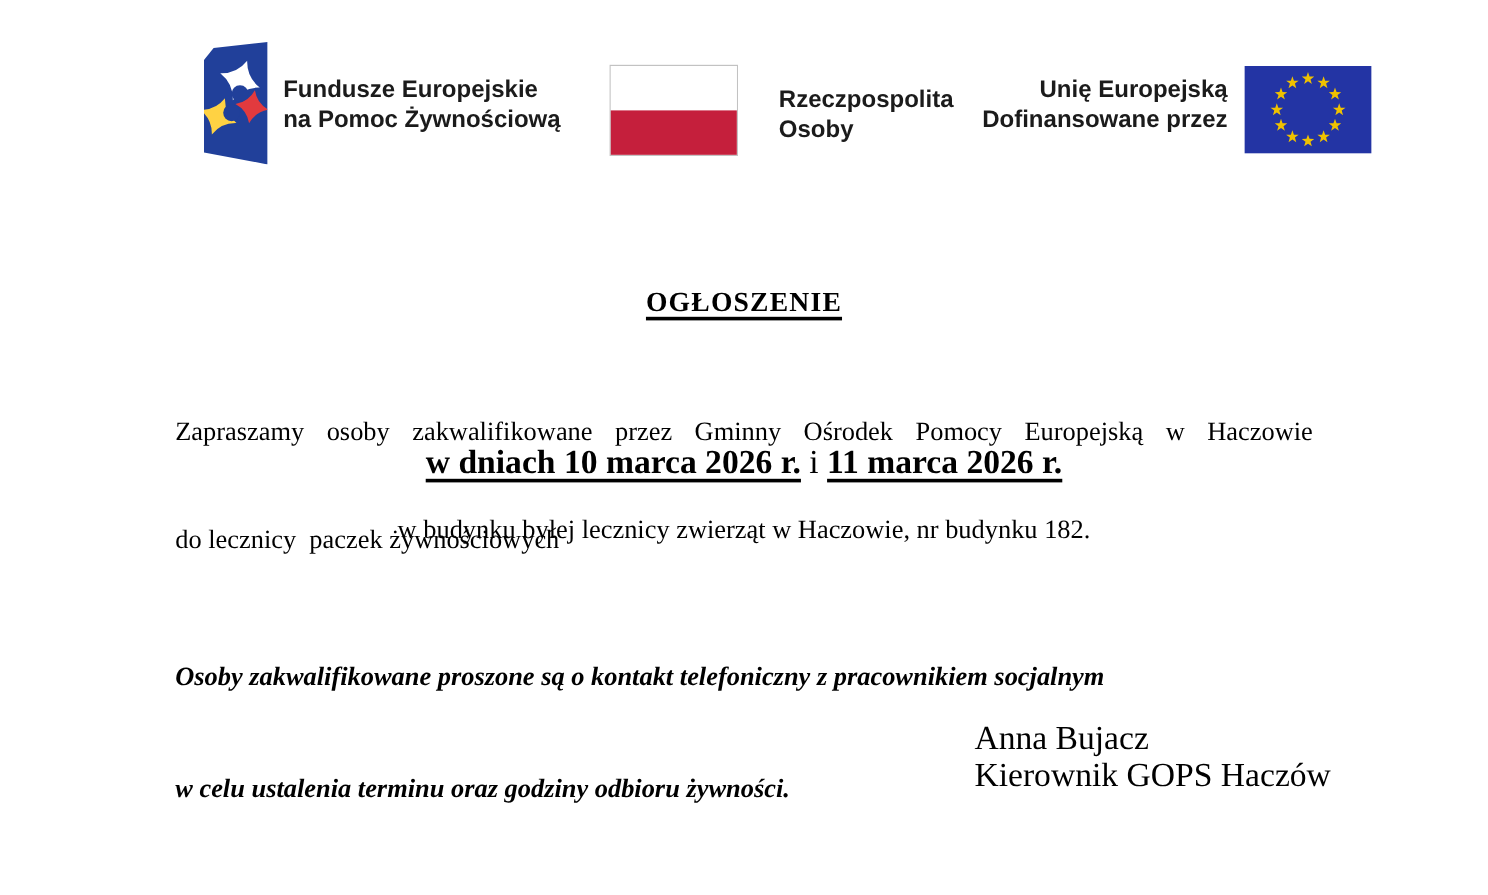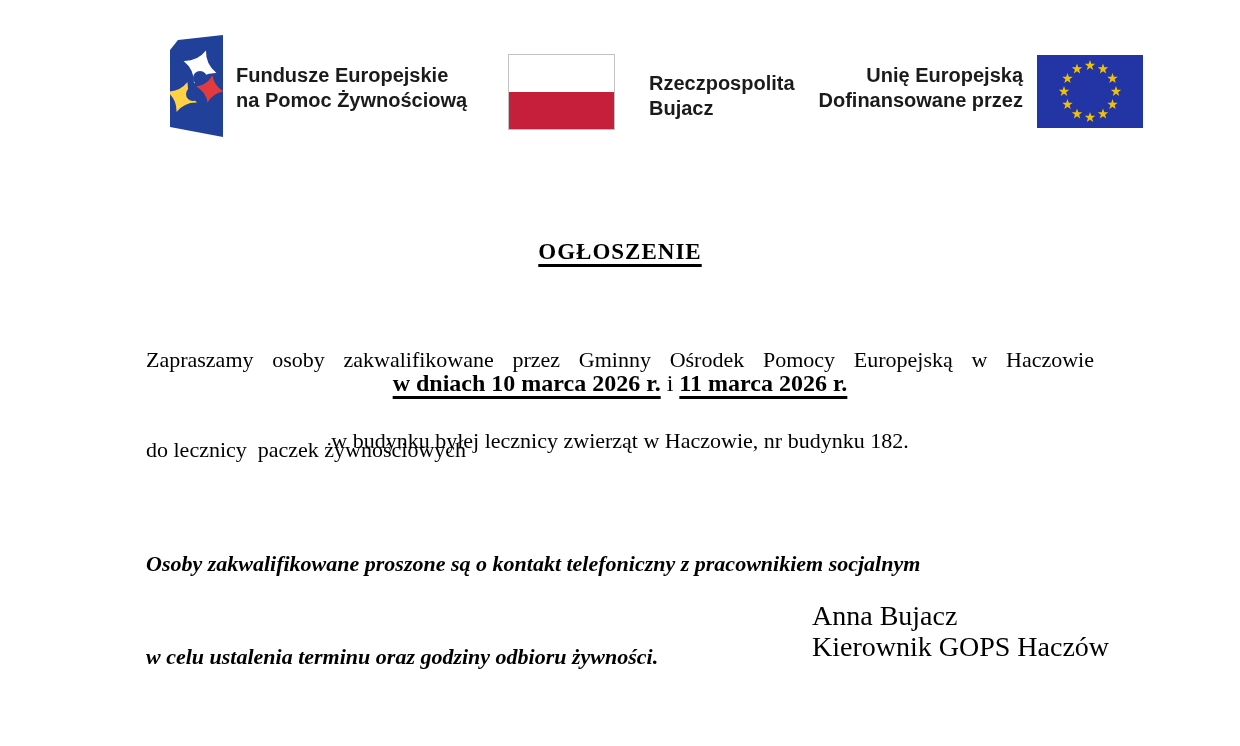--- a/index.html
+++ b/index.html
@@ -39,21 +39,21 @@
   }
   .doc-title span{
     text-decoration:underline; text-decoration-thickness:2.5px; text-underline-offset:5px;
   }
   .intro{
     position:absolute; top:285px; left:146px; width:948px;
     font-size:22px; line-height:30px; white-space:pre-wrap;
   }
   .intro .line-justify{text-align:justify; text-align-last:justify;}
   .date-line{
-    position:absolute; top:370px; left:0; width:100%; text-align:center; font-size:24px;
+    position:absolute; top:370px; left:0; width:100%; text-align:center; font-size:28px;
   }
   .date-line .date-bold{
     font-weight:bold; text-decoration:underline;
     text-decoration-thickness:2.5px; text-underline-offset:5px;
   }
   .location-line{
     position:absolute; top:428px; left:0; width:100%; text-align:center; font-size:22px;
   }
   .contact{
     position:absolute; top:486px; left:146px; width:960px;
@@ -92,21 +92,21 @@
       <div>na Pomoc Żywnościową</div>
     </div>
 
     <div class="pl-flag">
       <div class="half-white"></div>
       <div class="half-red"></div>
     </div>
 
     <div class="logo-text pl-text">
       <div>Rzeczpospolita</div>
-      <div>Bujacz</div>
+      <div>Osoby</div>
     </div>
 
     <div class="logo-text eu-funding-text">
       <div>Unię Europejską</div>
       <div>Dofinansowane przez</div>
     </div>
 
     <svg class="logo-svg eu-flag-svg" viewBox="0 0 106 73">
       <defs>
         <polygon id="eu-star" points="0,-5.5 1.29,-1.78 5.23,-1.7 2.09,0.68 3.23,4.45 0,2.2 -3.23,4.45 -2.09,0.68 -5.23,-1.7 -1.29,-1.78"></polygon>

